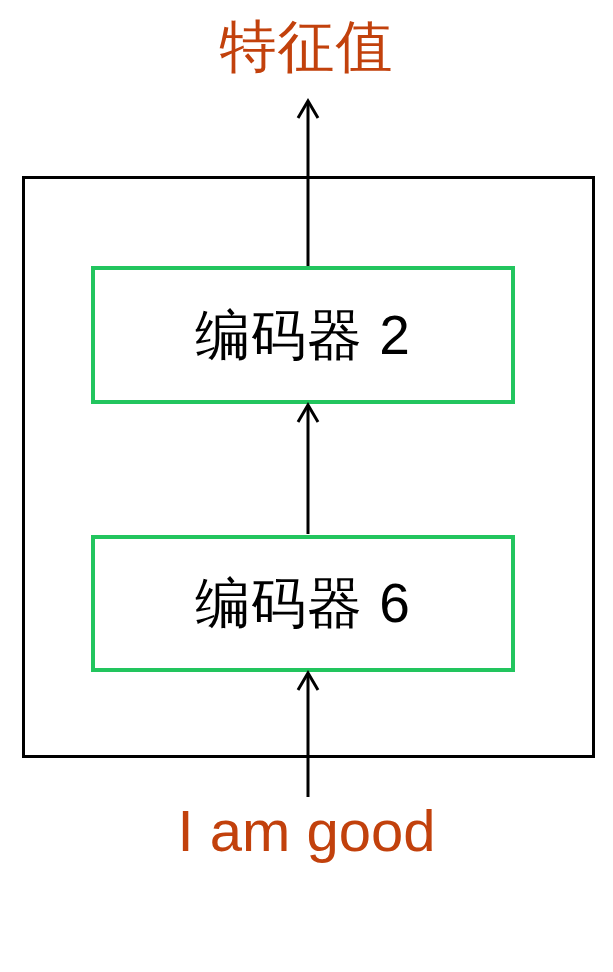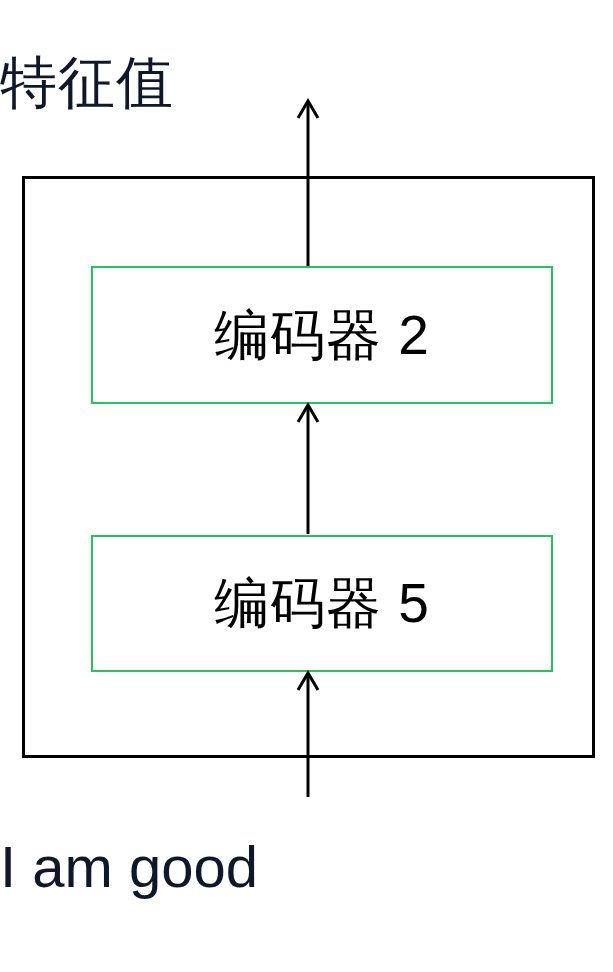--- a/index.html
+++ b/index.html
@@ -14,26 +14,25 @@
   #canvas {
     position: relative;
     width: 613px;
     height: 972px;
     background: #ffffff;
     overflow: hidden;
   }
   
   .label {
     position: absolute;
-    text-align: left;
-    color: #0f172a;
+    text-align: center;
+    color: #c2410c;
     white-space: nowrap;
     line-height: 1;
     user-select: none;
-    margin-top: 36px;
   }
   #title-label {
     left: 0;
     width: 613px;
     top: 18px;
     font-size: 57px;
     letter-spacing: 1px;
   }
   #input-label {
     left: 0;
@@ -50,23 +49,23 @@
     width: 573px;
     height: 582px;
     box-sizing: border-box;
     border: 3px solid #000000;
     background: transparent;
   }
   
   .encoder-box {
     position: absolute;
     left: 91px;
-    width: 462px;
+    width: 424px;
     box-sizing: border-box;
-    border: 2px solid #22c55e;
+    border: 4px solid #22c55e;
     background: #ffffff;
     display: flex;
     align-items: center;
     justify-content: center;
   }
   #encoder-box-2 {
     top: 266px;
     height: 138px;
   }
   #encoder-box-1 {
@@ -98,21 +97,21 @@
 
   <div class="label" id="title-label">特征值</div>
 
   <div id="outer-box"></div>
 
   <div class="encoder-box" id="encoder-box-2">
     <span class="encoder-label">编码器 2</span>
   </div>
 
   <div class="encoder-box" id="encoder-box-1">
-    <span class="encoder-label">编码器 5</span>
+    <span class="encoder-label">编码器 6</span>
   </div>
 
   <div class="label" id="input-label">I am good</div>
 
   <svg id="arrow-layer" viewBox="0 0 613 972" width="613" height="972">
 
     <g>
       <line x1="308" y1="797" x2="308" y2="676" stroke="#000000" stroke-width="3"></line>
       <polyline points="298,690 308,673 318,690" fill="none" stroke="#000000" stroke-width="3" stroke-linecap="butt" stroke-linejoin="miter"></polyline>
     </g>

